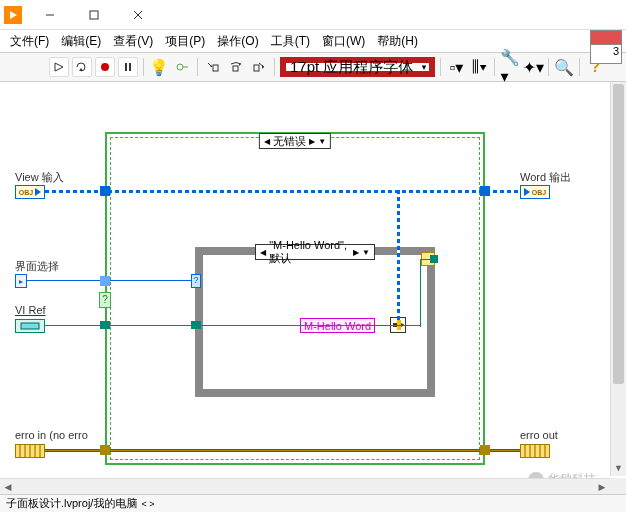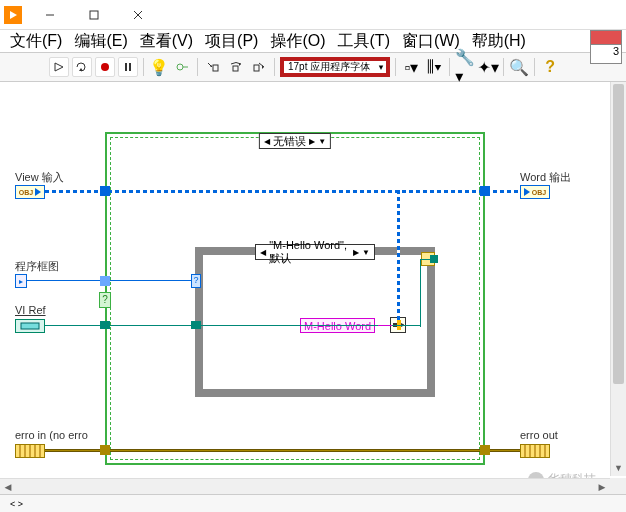--- a/index.html
+++ b/index.html
@@ -5,31 +5,31 @@
   * { box-sizing: border-box; margin: 0; padding: 0; font-family: "Microsoft YaHei", "SimSun", Arial, sans-serif; }
   body { width: 626px; height: 512px; background: #fff; overflow: hidden; position: relative; }
   
   .titlebar { height: 30px; background: #fff; display: flex; align-items: center; padding: 0 4px; border-bottom: 1px solid #ddd; }
   .titlebar .appicon { width: 18px; height: 18px; background: #ff8800; display: inline-flex; align-items: center; justify-content: center; margin-right: 6px; }
   .titlebar .appicon svg { width: 10px; height: 10px; }
   .titlebar .title { flex: 1; font-size: 12px; color: #333; white-space: nowrap; overflow: hidden; }
   .winbtn { width: 44px; height: 28px; display: inline-flex; align-items: center; justify-content: center; color: #333; font-size: 14px; }
   .winbtn svg { width: 10px; height: 10px; stroke: #333; stroke-width: 1; fill: none; }
   
-  .menubar { height: 22px; display: flex; align-items: center; padding: 0 4px; font-size: 16px; }
+  .menubar { height: 22px; display: flex; align-items: center; padding: 0 4px; font-size: 12px; }
   .menubar span { padding: 2px 6px; cursor: default; }
   .conn-pane { position:absolute; right:4px; top:30px; width:32px; height:34px; border:1px solid #888; background:#fff; }
   .conn-pane .topred { height:14px; background:#e05050; border-bottom:1px solid #888;}
   .conn-pane .botnum { font-size:11px; text-align:right; padding-right:2px;}
   
   .toolbar { height: 30px; border-top: 1px solid #ccc; border-bottom: 1px solid #ccc; display: flex; align-items: center; padding: 0 6px; gap: 3px; background: #f7f7f7; }
   .tbtn { width: 20px; height: 20px; display: inline-flex; align-items: center; justify-content: center; border: 1px solid transparent; background: #fff; border:1px solid #ddd; border-radius:2px;}
   .tbtn.flat{border:none;background:transparent;}
   .sep { width: 1px; height: 18px; background: #ccc; margin: 0 2px; }
-  .fontsel { height: 20px; font-size: 10px; border: 4px solid #b91c1c; padding: 0 16px 0 4px; background: #fff; display:flex; align-items:center; position:relative;}
+  .fontsel { height: 20px; font-size: 15px; border: 6px solid #b91c1c; padding: 0 16px 0 4px; background: #fff; display:flex; align-items:center; position:relative;}
   .fontsel:after{content:"▾"; position:absolute; right:3px; font-size:9px;}
   
   .canvas-wrap { position: absolute; top: 82px; left: 0; right: 0; bottom: 18px; overflow: hidden; }
   .scrollbar-v { position: absolute; right: 0; top: 82px; bottom: 36px; width: 16px; background: #f0f0f0; border-left:1px solid #ddd;}
   .scrollbar-v .thumb{ position:absolute; left:2px; right:2px; top:2px; height:300px; background:#c8c8c8; border-radius:2px;}
   .scrollbar-v .arr{position:absolute;left:0;right:0;height:16px;text-align:center;font-size:9px;color:#666;line-height:16px;}
   .scrollbar-h { position: absolute; left: 0; right: 16px; bottom: 18px; height: 16px; background: #f0f0f0; border-top:1px solid #ddd;}
   .scrollbar-h .arr{position:absolute;top:0;bottom:0;width:16px;text-align:center;font-size:9px;color:#666;line-height:16px;}
   .scrollbar-corner{position:absolute;right:0;bottom:18px;width:16px;height:16px;background:#f0f0f0;}
   
@@ -196,21 +196,21 @@
         <span class="inner-obj">OBJ</span>
         <span class="arrow-r" style="border-left-color:#0066dd;margin-left:2px;"></span>
       </div>
 
     <div class="term-label" style="left:520px;top:88px;">Word 输出</div>
     <div class="term-box obj" style="left:520px;top:103px;">
         <span class="arrow-r" style="border-left-color:#0066dd;margin-right:2px;"></span>
         <span class="inner-obj">OBJ</span>
       </div>
 
-    <div class="term-label" style="left:15px;top:177px;">程序框图</div>
+    <div class="term-label" style="left:15px;top:177px;">界面选择</div>
     <div class="term-box qbox" style="left:15px;top:192px;font-size:8px;color:#0066dd;">▸</div>
 
     <div class="term-label" style="left:15px;top:222px;text-decoration:underline;">VI Ref</div>
     <div class="term-box viref" style="left:15px;top:237px;background:#d8f5ee;">
         <svg width="20" height="8">
           <rect x="1" y="1" width="18" height="6" fill="#7dd" stroke="#066"></rect>
         </svg>
       </div>
 
     <div class="term-label" style="left:15px;top:347px;">erro in (no erro</div>
@@ -286,14 +286,15 @@
   <div class="thumb"></div>
   <div class="arr" style="bottom:0">▼</div>
 </div>
 <div class="scrollbar-h">
   <div class="arr" style="left:0">◀</div>
   <div class="arr" style="right:0">▶</div>
 </div>
 <div class="scrollbar-corner"></div>
 
 <div class="statusbar">
+  <span>子面板设计.lvproj/我的电脑</span>
   <span style="margin-left:4px;font-size:9px;">&lt;&nbsp;&gt;</span>
 </div>
 
 </body></html>

